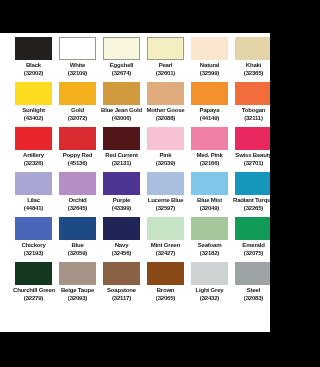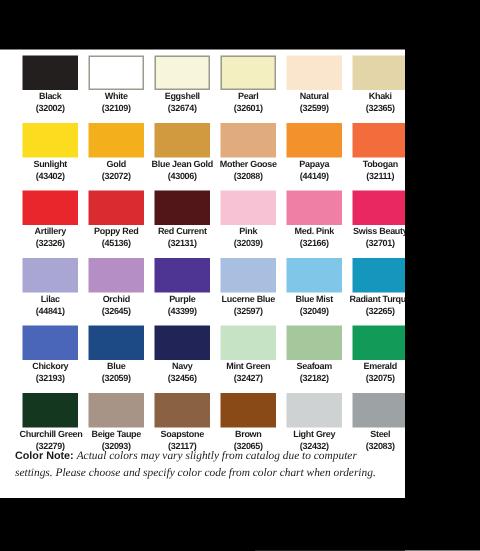--- a/index.html
+++ b/index.html
@@ -363,22 +363,18 @@
         </div>
         <div class="cell">
           <div class="chip" style="background: rgb(157, 162, 165);"></div>
           <div class="cap">
             <span class="cap-name">Steel</span>
             <span class="cap-code">(32083)</span>
           </div>
         </div>
       </div>
 
-    <div class="note">
-      <span class="note-label">Color Note:</span>
-      <span class="note-body">Actual colors may vary slightly from catalog due to computer settings. Please choose and specify color code from color chart when ordering.</span>
-    </div>
 
   </div>
 
   <div class="letterbox letterbox-bottom"></div>
 
 </div>
 
 </body></html>

